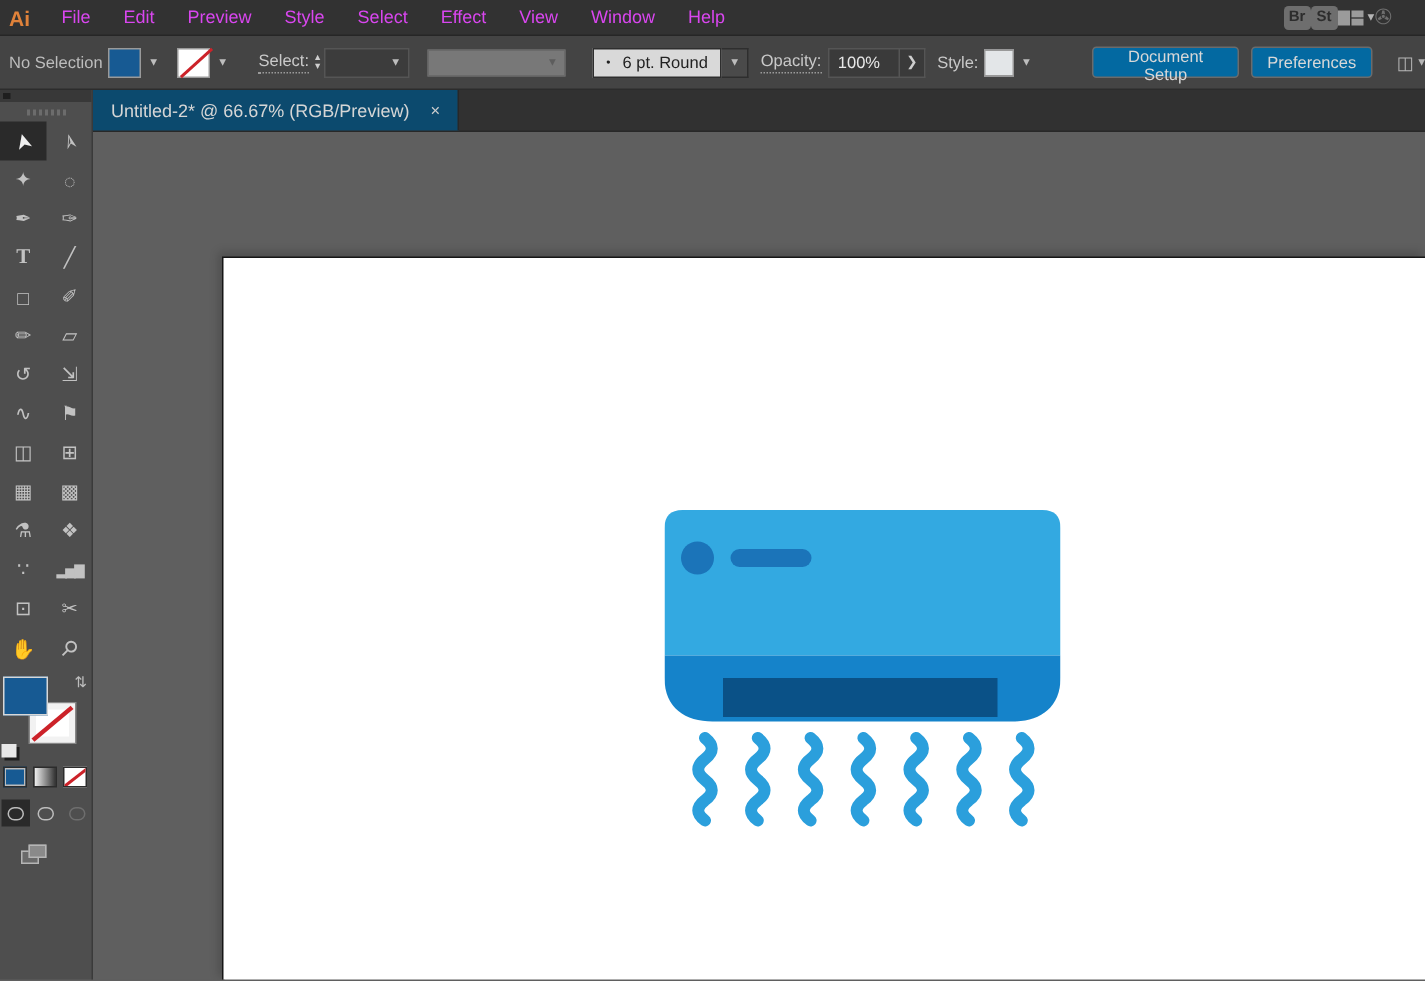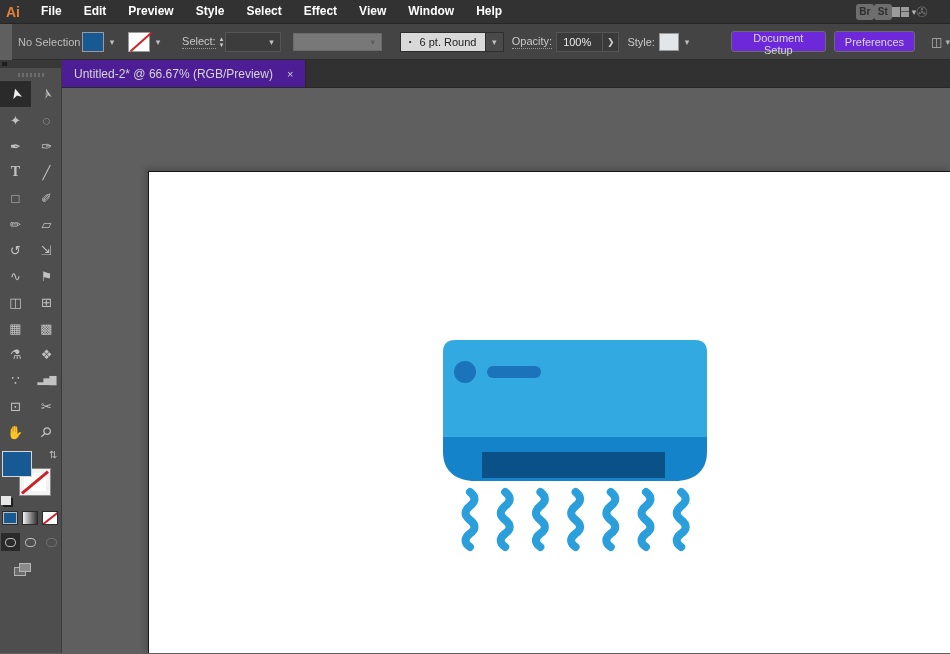--- a/index.html
+++ b/index.html
@@ -4,52 +4,52 @@
 <style>
   * { margin:0; padding:0; box-sizing:border-box; }
   html,body { width:950px; height:654px; overflow:hidden; }
   body { font-family:"Liberation Sans","DejaVu Sans",sans-serif; background:#5f5f5f; color:#d6d6d6; }
   #app { position:relative; width:950px; height:654px; }
 
   
   #menubar { height:24px; background:#323232; display:flex; align-items:center; border-bottom:1px solid #262626; }
   #ai-logo { color:#e0823a; font-weight:bold; font-size:14px; padding:0 10px 0 6px; }
   #menus { display:flex; }
-  .menu-item { font-size:12px; color:#ffffff; padding:0 11px; line-height:23px; cursor:default;font-weight:bold; }
+  .menu-item { font-size:12px; color:#d946ef; padding:0 11px; line-height:23px; cursor:default; }
   #menubar-right { margin-left:auto; display:flex; align-items:center; padding-right:22px; }
   .app-chip { background:#6e6e6e; color:#2d2d2d; font-size:10px; font-weight:bold; width:18px; height:16px; border-radius:3px; display:flex; align-items:center; justify-content:center; }
   .ws-icon { display:flex; align-items:center; gap:3px; color:#b5b5b5; }
   .ws-boxes { display:inline-flex; gap:1px; }
   .ws-boxes i { display:block; width:8px; height:10px; background:#9b9b9b; }
   .ws-boxes i.b2 { width:8px; height:10px; background:linear-gradient(#9b9b9b 45%,#555 45%,#555 55%,#9b9b9b 55%); }
   .chev { font-size:9px; color:#b5b5b5; }
   #gpu-icon { color:#6f6f6f; font-size:14px; }
 
   
-  #controlbar { height:36px; background:#444444; border-bottom:1px solid #2c2c2c; display:flex; align-items:center; font-size:11px; color:#c9c9c9;margin-left:12px; }
+  #controlbar { height:36px; background:#444444; border-bottom:1px solid #2c2c2c; display:flex; align-items:center; font-size:11px; color:#c9c9c9; }
   #no-selection { width:78px; padding-left:6px; color:#bdbdbd; }
   .swatch-group { display:flex; align-items:center; margin-right:8px; }
   .swatch { width:22px; height:20px; border:1px solid #9a9a9a; background:#fff; position:relative; }
   .swatch.fill-blue { background:#175A93; }
   .swatch.none-slash::after { content:""; position:absolute; left:-2px; top:8px; width:28px; height:2px; background:#cc2229; transform:rotate(-42deg); }
   .dd-chev { width:16px; text-align:center; font-size:9px; color:#bdbdbd; }
   .ctl-label { margin:0 4px 0 8px; }
   .dotted-u { border-bottom:1px dotted #9a9a9a; padding-bottom:1px; }
   #stroke-stepper { display:flex; flex-direction:column; line-height:6px; font-size:7px; color:#cfcfcf; margin-right:2px; }
   #stroke-width-dd { width:62px; height:20px; background:#3c3c3c; border:1px solid #555; display:flex; align-items:center; justify-content:flex-end; }
   #width-profile-dd { width:100px; height:18px; background:#8a8a8a; border:1px solid #777; margin:0 4px 0 12px; display:flex; align-items:center; justify-content:flex-end; opacity:.75; }
   #width-profile-dd .dd-chev { color:#666; }
   #brush-dd { margin-left:14px; display:flex; align-items:center; }
   #brush-pill { background:#d9d9d9; color:#222; height:20px; min-width:86px; display:flex; align-items:center; padding:0 8px; gap:8px; border:1px solid #2e2e2e; }
   #brush-pill .bullet { font-size:8px; }
   #brush-chev { width:18px; height:20px; background:#4a4a4a; border:1px solid #2e2e2e; border-left:none; display:flex; align-items:center; justify-content:center; }
   #opacity-input { background:#3a3a3a; border:1px solid #555; color:#e8e8e8; height:20px; width:52px; display:flex; align-items:center; padding-left:6px; }
   #opacity-expand { background:#3a3a3a; border:1px solid #555; border-left:none; color:#cfcfcf; width:18px; height:20px; display:flex; align-items:center; justify-content:center; font-size:9px; }
   #style-swatch { width:20px; height:18px; background:#e3e6e8; border:1px solid #999; }
-  .bar-btn { background:#6d28d9; border:1px solid #6b6b6b; border-radius:3px; color:#d8d8d8; font-size:11px; height:21px; padding:0 10px; margin-left:8px; cursor:default; }
+  .bar-btn { background:#0369a1; border:1px solid #6b6b6b; border-radius:3px; color:#d8d8d8; font-size:11px; height:21px; padding:0 10px; margin-left:8px; cursor:default; }
   .bar-btn:first-of-type { margin-left:28px; }
   #arrange-docs { margin-left:16px; display:flex; align-items:center; gap:3px; color:#b5b5b5; font-size:12px; }
 
   
   #workspace { position:relative; height:593px; }
   
   #toolbar { position:absolute; left:0; top:0; bottom:0; width:62px; background:#4e4e4e; border-right:1px solid #3a3a3a; z-index:3; }
   #toolbar-header { height:8px; background:#383838; position:relative; }
   #toolbar-header::before { content:""; position:absolute; left:2px; top:2px; width:5px; height:4px; background:#1e1e1e; }
   #toolbar-grip { height:13px; display:flex; align-items:center; justify-content:center; }
@@ -81,21 +81,21 @@
   .dm-ico { width:11px; height:9px; border:1px solid #bdbdbd; border-radius:50%/60%; }
   .drawmode.dim .dm-ico { border-color:#6e6e6e; }
   #tb-screenmode { margin:12px 0 0 14px; position:relative; width:18px; height:14px; }
   #tb-screenmode i { position:absolute; border:1px solid #b5b5b5; background:#6a6a6a; }
   #tb-screenmode i.r1 { left:0; top:4px; width:12px; height:9px; }
   #tb-screenmode i.r2 { left:5px; top:0; width:12px; height:9px; background:#8a8a8a; }
 
   
   #doc-area { position:absolute; left:62px; top:0; right:0; bottom:0; }
   #tabbar { height:28px; background:#313131; display:flex; border-bottom:1px solid #282828; }
-  #doc-tab { background:#4c1d95; display:flex; align-items:center; gap:14px; padding:0 12px; font-size:12px; color:#d6d6d6; border-right:1px solid #282828; }
+  #doc-tab { background:#0c4a6e; display:flex; align-items:center; gap:14px; padding:0 12px; font-size:12px; color:#d6d6d6; border-right:1px solid #282828; }
   #tab-close { font-size:11px; color:#cfcfcf; cursor:default; }
   #canvas { position:absolute; left:0; top:28px; right:0; bottom:0; background:#5f5f5f; overflow:hidden; }
   #artboard { position:absolute; left:87px; top:84px; right:-2px; bottom:-2px; background:#ffffff; box-shadow:-1px -1px 0 #161616, -4px -4px 6px rgba(0,0,0,.18); }
   #ac-wrap { position:absolute; left:294px; top:168px; width:264px; height:212px; }
 </style>
 </head>
 <body>
 
 <div id="app" data-name="illustrator-window">
 

